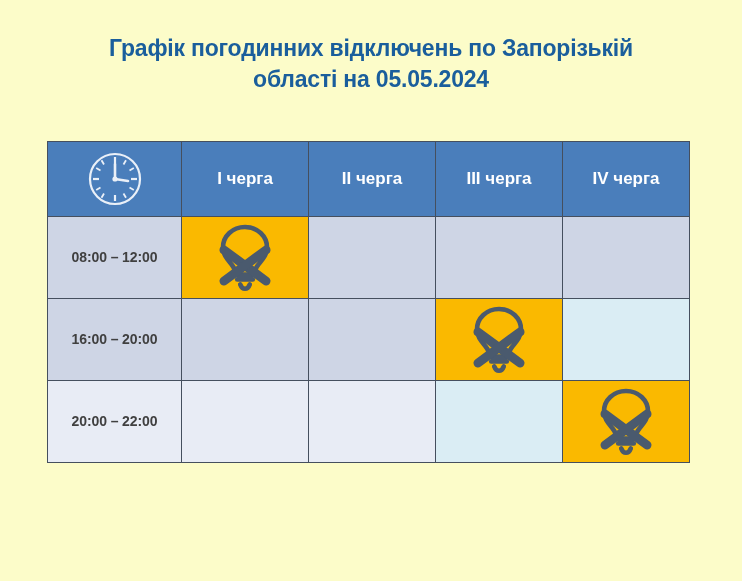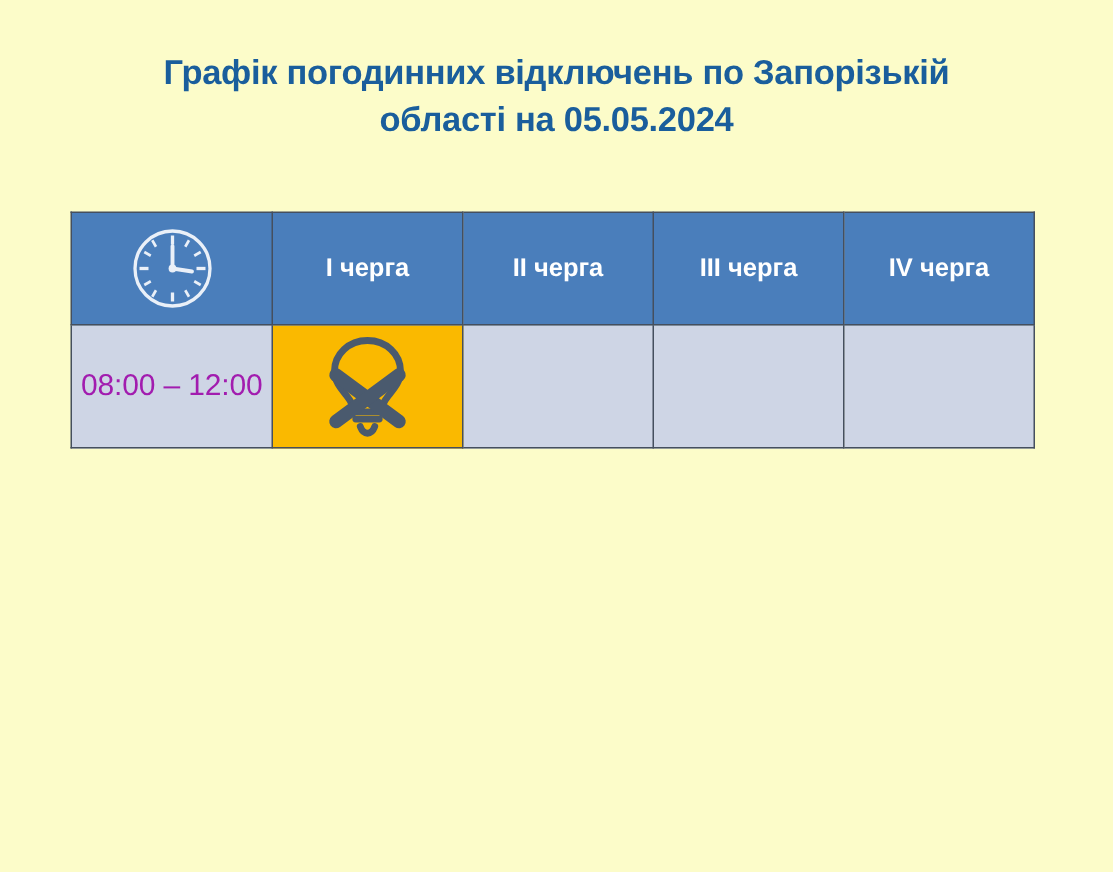--- a/index.html
+++ b/index.html
@@ -76,23 +76,23 @@
     height: 74px;
   }
 
   
   tbody td {
     height: 81px;
     vertical-align: middle;
     text-align: center;
   }
   .time-cell {
-    color: #a21caf;
-    font-size: 20px;
-    font-weight: normal;
+    color: #404040;
+    font-size: 14px;
+    font-weight: bold;
     line-height: 23px;
     letter-spacing: -0.1px;
   }
 
   
   .fill-gray-dark  { background: #ced5e5; }
   .fill-gray-light { background: #e8ecf5; }
   .fill-cyan       { background: #daedf4; }
   .fill-orange     { background: #fab900; }
 
@@ -166,16 +166,58 @@
                   <path d="M10 27 L52 58"></path>
                   <path d="M52 27 L10 58"></path>
                 </g>
               </svg>
             </span>
           </td>
           <td class="fill-gray-dark"></td>
           <td class="fill-gray-dark"></td>
           <td class="fill-gray-dark"></td>
         </tr>
+        <tr>
+          <td class="time-cell fill-gray-dark">16:00 – 20:00</td>
+          <td class="fill-gray-dark"></td>
+          <td class="fill-gray-dark"></td>
+          <td class="fill-orange">
+            <span class="bulb-wrap">
+              <svg width="62" height="70" viewBox="0 0 62 70">
+                <g fill="none" stroke="#4a5a6e" stroke-width="4.6" stroke-linecap="round" stroke-linejoin="round">
+                  <path d="M31 4 C18.5 4 9 13.2 9 24.4 C9 31.6 13.4 36.2 17.4 41.2 C20.4 44.9 21.6 48 21.6 51.6 L40.4 51.6 C40.4 48 41.6 44.9 44.6 41.2 C48.6 36.2 53 31.6 53 24.4 C53 13.2 43.5 4 31 4 Z"></path>
+                  <path d="M23.2 56.4 L38.8 56.4"></path>
+                  <path d="M26.2 61.4 C27.4 64.6 29 65.8 31 65.8 C33 65.8 34.6 64.6 35.8 61.4"></path>
+                </g>
+                <g stroke="#4a5a6e" stroke-width="9" stroke-linecap="round">
+                  <path d="M10 27 L52 58"></path>
+                  <path d="M52 27 L10 58"></path>
+                </g>
+              </svg>
+            </span>
+          </td>
+          <td class="fill-cyan"></td>
+        </tr>
+        <tr>
+          <td class="time-cell fill-gray-light">20:00 – 22:00</td>
+          <td class="fill-gray-light"></td>
+          <td class="fill-gray-light"></td>
+          <td class="fill-cyan"></td>
+          <td class="fill-orange">
+            <span class="bulb-wrap">
+              <svg width="62" height="70" viewBox="0 0 62 70">
+                <g fill="none" stroke="#4a5a6e" stroke-width="4.6" stroke-linecap="round" stroke-linejoin="round">
+                  <path d="M31 4 C18.5 4 9 13.2 9 24.4 C9 31.6 13.4 36.2 17.4 41.2 C20.4 44.9 21.6 48 21.6 51.6 L40.4 51.6 C40.4 48 41.6 44.9 44.6 41.2 C48.6 36.2 53 31.6 53 24.4 C53 13.2 43.5 4 31 4 Z"></path>
+                  <path d="M23.2 56.4 L38.8 56.4"></path>
+                  <path d="M26.2 61.4 C27.4 64.6 29 65.8 31 65.8 C33 65.8 34.6 64.6 35.8 61.4"></path>
+                </g>
+                <g stroke="#4a5a6e" stroke-width="9" stroke-linecap="round">
+                  <path d="M10 27 L52 58"></path>
+                  <path d="M52 27 L10 58"></path>
+                </g>
+              </svg>
+            </span>
+          </td>
+        </tr>
       </tbody>
   </table>
 
 </div>
 
 </body></html>

